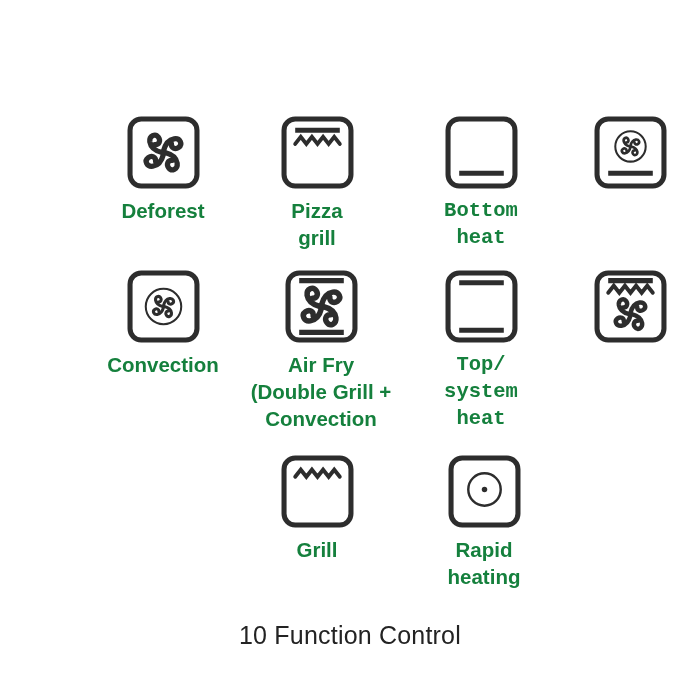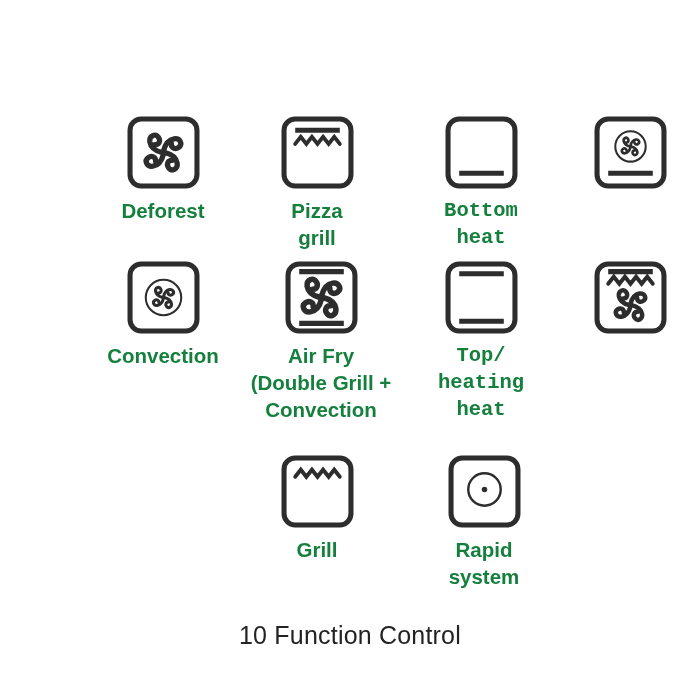--- a/index.html
+++ b/index.html
@@ -47,21 +47,21 @@
     top: 621px;
     width: 700px;
     text-align: center;
     font-size: 25px;
     font-weight: 400;
     color: #232323;
     letter-spacing: 0.2px;
   }
   
   .r1 { top: 100px; }
-  .r2 { top: 245px; }
+  .r2 { top: 254px; }
   .r3 { top: 439px; }
   .c-123 { left: 13px;  }
   .c-277 { left: 167px; }
   .c-281 { left: 171px; justify-content: flex-end; }
   .c-441 { left: 331px; font-family: Liberation Mono, monospace; }
   .c-444 { left: 334px; }
   .c-590 { left: 480px; }
 </style>
 </head>
 <body>
@@ -153,21 +153,21 @@
 
   <figure class="cell r2 c-441">
     <div class="icon-box">
       <svg viewBox="0 0 72 72">
           <use href="#frame"></use>
         <use href="#bar" transform="translate(36,12.5)"></use>
         <use href="#bar" transform="translate(36,59.5)"></use>
         </svg>
     </div>
     <figcaption class="fn-label">Top/
-heating
+system
 heat</figcaption>
   </figure>
 
   <figure class="cell r2 c-590">
     <div class="icon-box">
       <svg viewBox="0 0 72 72">
           <use href="#frame"></use>
         <use href="#bar" transform="translate(36,10.5)"></use>
         <use href="#zig" transform="translate(36,19)"></use>
         <use href="#fan" transform="translate(36,43.5) scale(0.85)"></use>
@@ -187,18 +187,18 @@
 
   <figure class="cell r3 c-444">
     <div class="icon-box">
       <svg viewBox="0 0 72 72">
           <use href="#frame"></use>
         <circle cx="36" cy="34" r="16" fill="none" stroke="#2d2d2d" stroke-width="2.4"></circle>
         <circle cx="36" cy="34" r="2.7" fill="#2d2d2d"></circle>
         </svg>
     </div>
     <figcaption class="fn-label">Rapid
-system</figcaption>
+heating</figcaption>
   </figure>
 
   <div class="page-title">10 Function Control</div>
 
 </div>
 
 </body></html>

